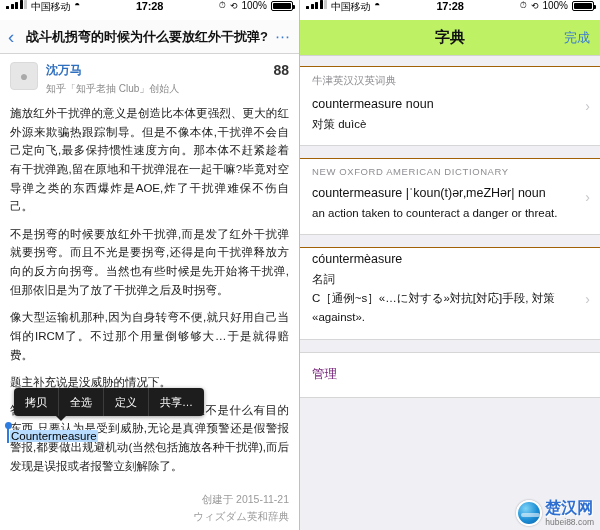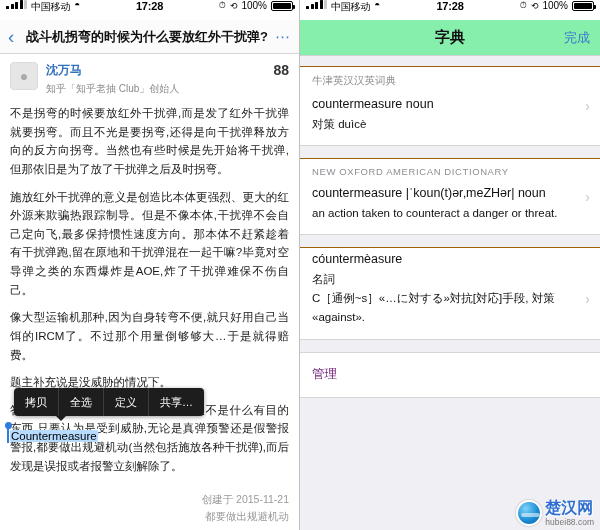--- a/index.html
+++ b/index.html
@@ -160,21 +160,21 @@
     font-size: 10.5px;
     color: #9a9a9a;
     background: #fff;
     line-height: 1.55;
   }
 
   
   .pane-right { background: #efeff4; display: flex; flex-direction: column; }
   .dict-nav {
     height: 36px;
-    background: #86efac;
+    background: #bef264;
     border-bottom: 1px solid #d2d2d2;
     display: flex; align-items: center; justify-content: center;
     position: relative;
   }
   .dict-title { font-size: 15px; font-weight: bold; color: #111; }
   .dict-done {
     position: absolute; right: 10px; top: 50%; transform: translateY(-50%);
     font-size: 13px; color: #3a7ad0;
   }
   .dict-scroll { flex: 1; overflow: hidden; padding-top: 10px; }
@@ -291,22 +291,22 @@
     <div class="author-row">
       <div class="avatar">●</div>
       <div class="author-meta">
         <div class="author-name">沈万马</div>
         <div class="author-desc">知乎「知乎老抽 Club」创始人</div>
       </div>
       <div class="vote-count">88</div>
     </div>
 
     <div class="article">
+      <p>施放红外干扰弹的意义是创造比本体更强烈、更大的红外源来欺骗热跟踪制导。但是不像本体,干扰弹不会自己定向飞,最多保持惯性速度方向。那本体不赶紧趁着有干扰弹跑,留在原地和干扰弹混在一起干嘛?毕竟对空导弹之类的东西爆炸是AOE,炸了干扰弹难保不伤自己。</p>
       <p>不是拐弯的时候要放红外干扰弹,而是发了红外干扰弹就要拐弯。而且不光是要拐弯,还得是向干扰弹释放方向的反方向拐弯。当然也有些时候是先开始将干扰弹,但那依旧是为了放了干扰弹之后及时拐弯。</p>
-      <p>施放红外干扰弹的意义是创造比本体更强烈、更大的红外源来欺骗热跟踪制导。但是不像本体,干扰弹不会自己定向飞,最多保持惯性速度方向。那本体不赶紧趁着有干扰弹跑,留在原地和干扰弹混在一起干嘛?毕竟对空导弹之类的东西爆炸是AOE,炸了干扰弹难保不伤自己。</p>
       <p>像大型运输机那种,因为自身转弯不便,就只好用自己当饵的IRCM了。不过那个用量倒够够大…于是就得赔费。</p>
       <p>题主补充说是没威胁的情况下。</p>
       <p>
         <span>答:并不一定没威胁。导弹逼近信号又不是什么有目的东西,只要认为是受到威胁,无论是真弹预警还是假警报警报,都要做出规避机动(当然包括施放各种干扰弹),而后发现是误报或者报警立刻解除了。</span>
       </p>
     </div>
 
     <div style="position:absolute; left:10px; top:430px; font-size:11.5px;">
       <span class="hl">Countermeasure</span>
       <span class="sel-handle-l"></span>
@@ -314,21 +314,21 @@
 
     <div class="sel-menu">
       <div class="sel-menu-item">拷贝</div>
       <div class="sel-menu-item">全选</div>
       <div class="sel-menu-item">定义</div>
       <div class="sel-menu-item">共享…</div>
     </div>
 
     <div class="article-footer">
       <div>创建于 2015-11-21</div>
-      <div>都要做出规避机动</div>
+      <div>ウィズダム英和辞典</div>
     </div>
   </div>
 
   <div class="pane pane-right">
 
     <div class="statusbar">
       <span class="sb-signal">
           <i></i>
           <i></i>
           <i></i>

